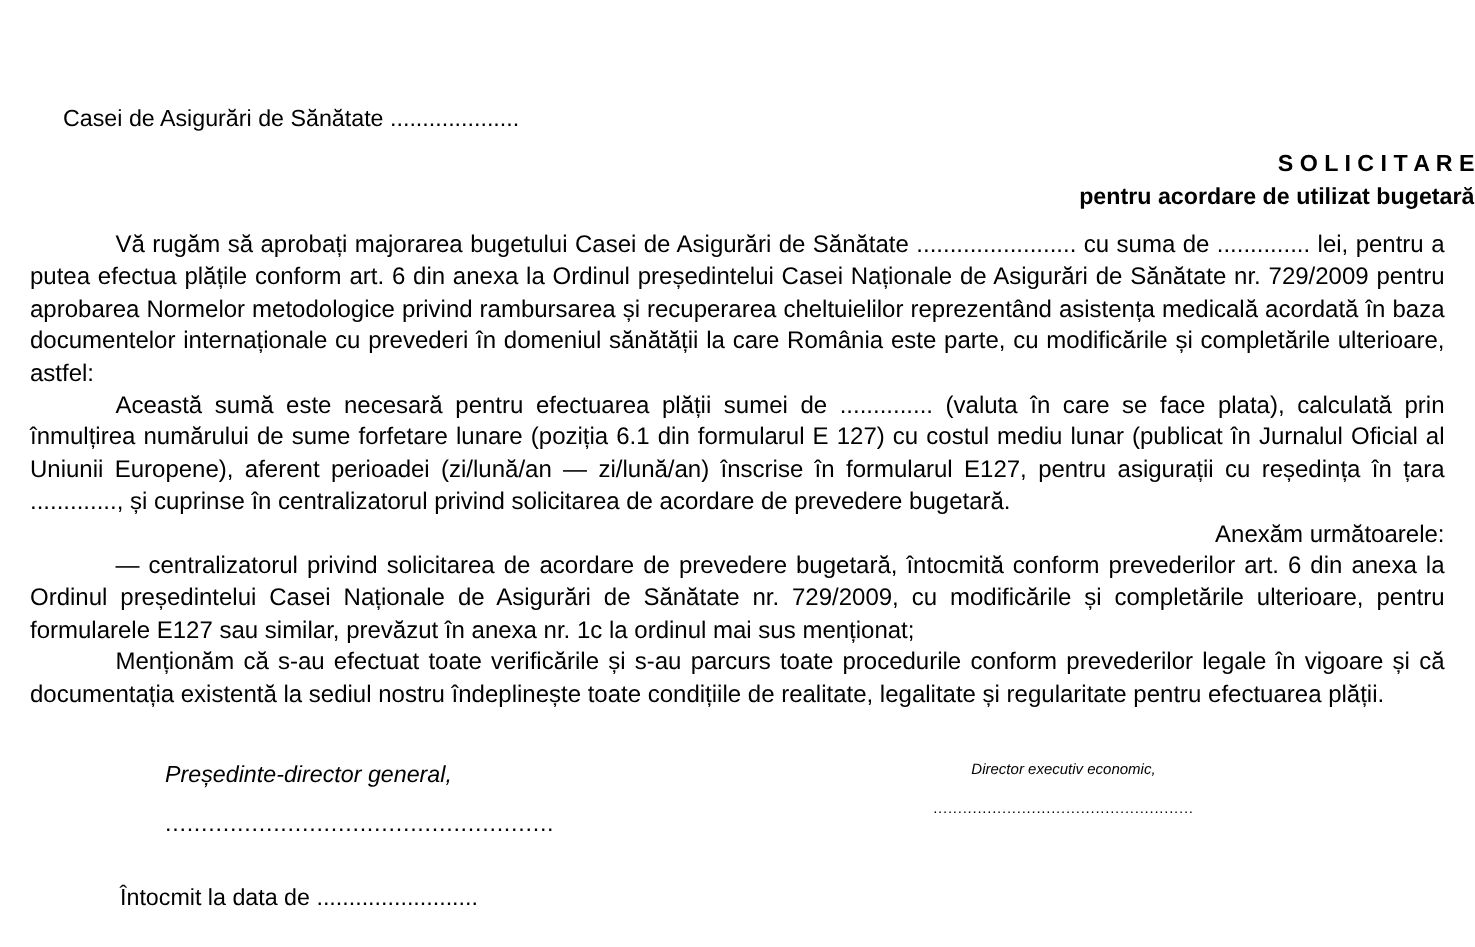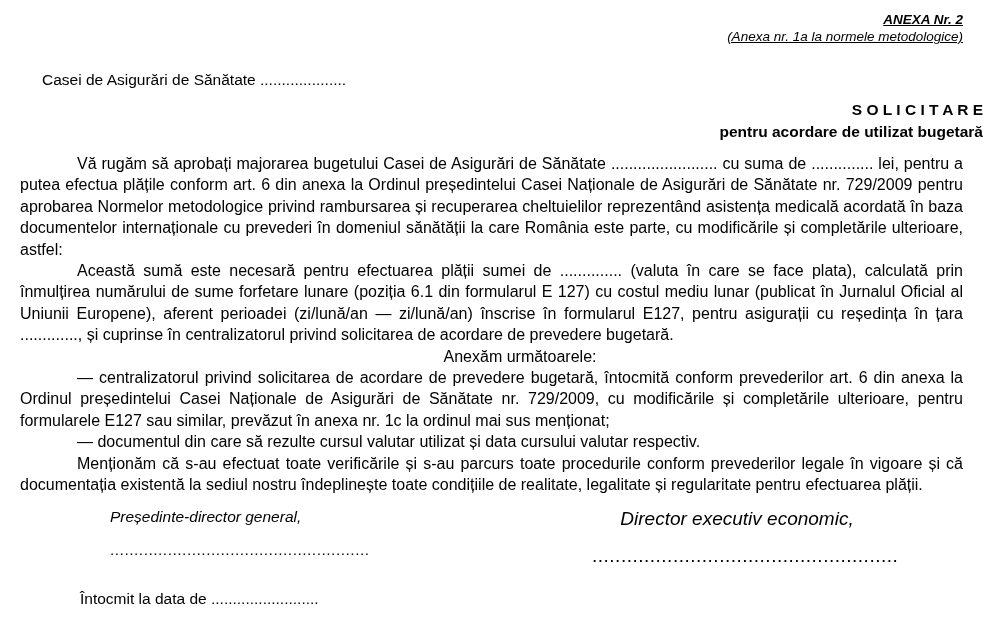--- a/index.html
+++ b/index.html
@@ -55,37 +55,37 @@
     width: 943px;
     font-size: 16px;
     line-height: 21.4px;
     text-align: justify;
   }
   .doc-body p {
     margin: 0;
     text-indent: 57px;
   }
   .doc-body p.no-just {
-    text-align: center;
+    text-align: right;
   }
   .sig-left {
     position: absolute;
     top: 508px;
     left: 110px;
     width: 290px;
     text-align: left;
     font-size: 15.5px;
   }
   .sig-right {
     position: absolute;
     top: 508px;
-    left: 592px;
+    left: 564px;
     width: 290px;
     text-align: center;
-    font-size: 19px;
+    font-size: 10px;
   }
   .sig-role {
     font-style: italic;
   }
   .sig-dots {
     margin-top: 15px;
     letter-spacing: 0.5px;
     white-space: nowrap;
   }
   .footer-line {
@@ -93,38 +93,33 @@
     top: 590px;
     left: 80px;
     font-size: 15.5px;
   }
 </style>
 </head>
 <body>
 
 <div class="page">
 
-  <div class="anexa-header">
-    <div class="anexa-line1">ANEXA Nr. 2</div>
-    <div class="anexa-line2">(Anexa nr. 1a la normele metodologice)</div>
-  </div>
 
   <div class="addressee">Casei de Asigurări de Sănătate ....................</div>
 
   <div class="doc-title">
     <div>S O L I C I T A R E</div>
     <div>pentru acordare de utilizat bugetară</div>
   </div>
 
   <div class="doc-body">
     <p>Vă rugăm să aprobați majorarea bugetului Casei de Asigurări de Sănătate ........................ cu suma de .............. lei, pentru a putea efectua plățile conform art. 6 din anexa la Ordinul președintelui Casei Naționale de Asigurări de Sănătate nr. 729/2009 pentru aprobarea Normelor metodologice privind rambursarea și recuperarea cheltuielilor reprezentând asistența medicală acordată în baza documentelor internaționale cu prevederi în domeniul sănătății la care România este parte, cu modificările și completările ulterioare, astfel:</p>
     <p>Această sumă este necesară pentru efectuarea plății sumei de .............. (valuta în care se face plata), calculată prin înmulțirea numărului de sume forfetare lunare (poziția 6.1 din formularul E 127) cu costul mediu lunar (publicat în Jurnalul Oficial al Uniunii Europene), aferent perioadei (zi/lună/an — zi/lună/an) înscrise în formularul E127, pentru asigurații cu reședința în țara ............., și cuprinse în centralizatorul privind solicitarea de acordare de prevedere bugetară.</p>
     <p class="no-just">Anexăm următoarele:</p>
     <p>— centralizatorul privind solicitarea de acordare de prevedere bugetară, întocmită conform prevederilor art. 6 din anexa la Ordinul președintelui Casei Naționale de Asigurări de Sănătate nr. 729/2009, cu modificările și completările ulterioare, pentru formularele E127 sau similar, prevăzut în anexa nr. 1c la ordinul mai sus menționat;</p>
-    <p>— documentul din care să rezulte cursul valutar utilizat și data cursului valutar respectiv.</p>
     <p>Menționăm că s-au efectuat toate verificările și s-au parcurs toate procedurile conform prevederilor legale în vigoare și că documentația existentă la sediul nostru îndeplinește toate condițiile de realitate, legalitate și regularitate pentru efectuarea plății.</p>
   </div>
 
   <div class="sig-left">
     <div class="sig-role">Președinte-director general,</div>
     <div class="sig-dots">......................................................</div>
   </div>
 
   <div class="sig-right">
     <div class="sig-role">Director executiv economic,</div>

